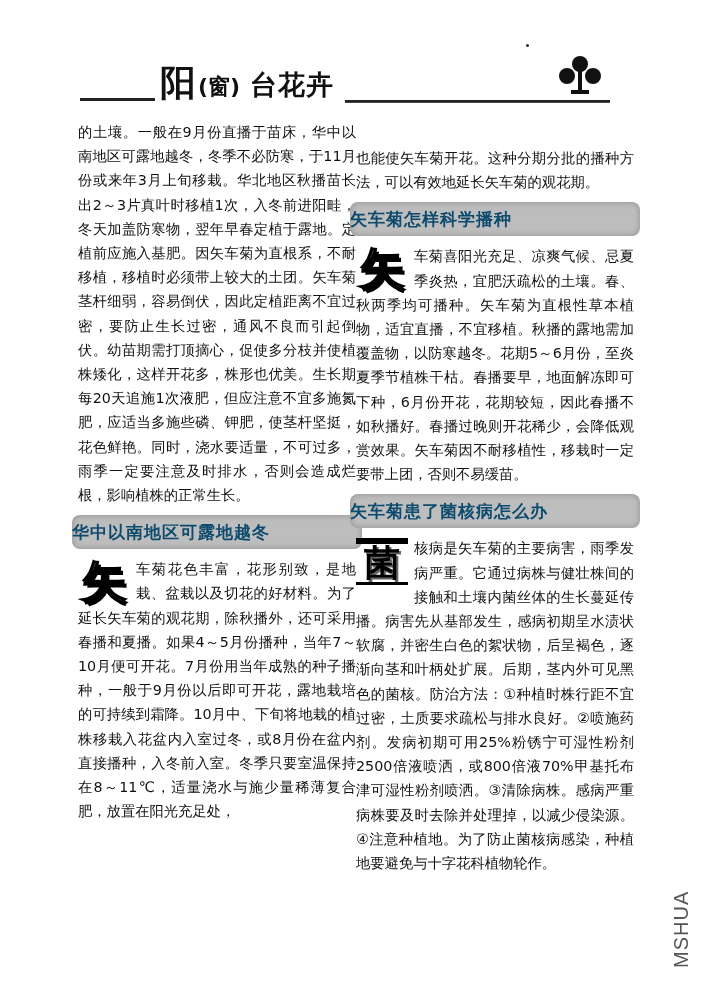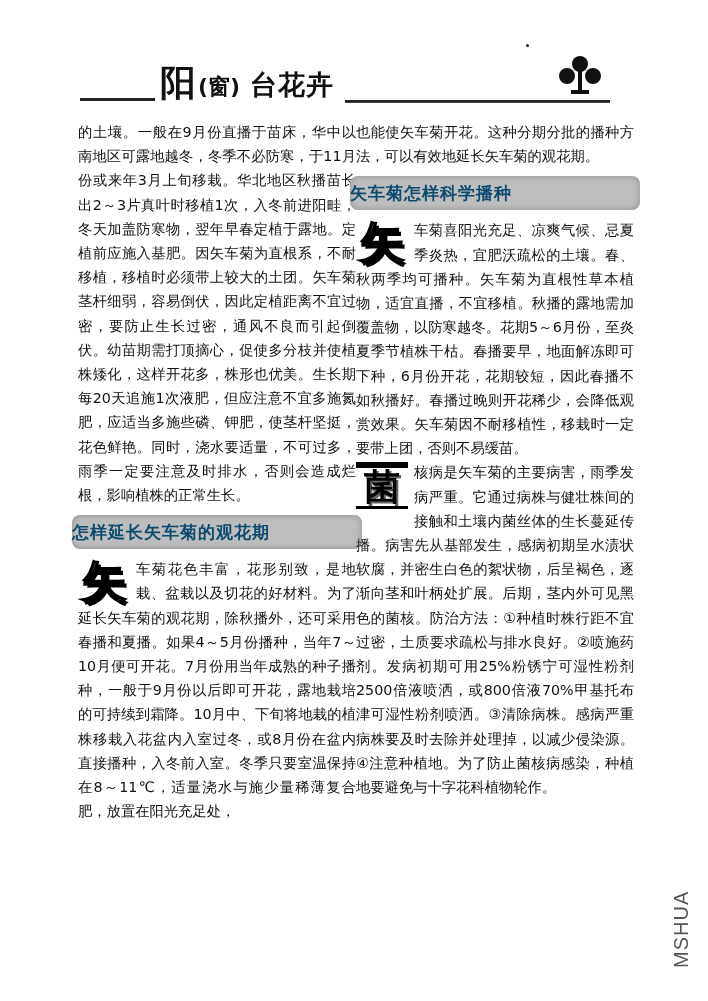--- a/index.html
+++ b/index.html
@@ -9,21 +9,21 @@
   }
   .header { position: absolute; left: 0; top: 60px; width: 708px; height: 50px; }
   .rule-left { position: absolute; left: 80px; top: 38px; width: 75px; height: 3px; background: #222; }
   .rule-right { position: absolute; left: 345px; top: 40px; width: 265px; height: 2px; background: #222; border-bottom: 1px solid #444; }
   .title-big { position: absolute; left: 160px; top: 2px; font-size: 36px; font-weight: bold; letter-spacing: 0; line-height: 40px; font-family: "DejaVu Serif", serif; }
   .title-paren { position: absolute; left: 198px; top: 14px; font-size: 22px; line-height: 26px; font-weight: bold; }
   .title-rest { position: absolute; left: 250px; top: 8px; font-size: 27px; font-weight: bold; line-height: 34px; letter-spacing: 1px; }
   .flower-icon { position: absolute; left: 555px; top: -6px; width: 50px; height: 44px; }
   .col { position: absolute; top: 120px; width: 278px; font-size: 14.3px; line-height: 24.2px; text-align: justify; }
   .col-left { left: 78px; }
-  .col-right { left: 356px; }
+  .col-right { left: 356px; margin-top: 26px; }
   .col p { margin: 0; }
   .section-title {
     margin: 8px -6px 8px -6px; height: 34px; border-radius: 8px;
     background: #bdbdbd; color: #0c4a6e; text-align: left; font-size: 17px; font-weight: bold;
     line-height: 34px; letter-spacing: 1px;
     box-shadow: inset 0 0 6px rgba(0,0,0,0.25);
   }
   .dropcap {
     float: left; width: 52px; height: 46px; margin: 2px 6px 0 0;
     font-size: 44px; line-height: 46px; font-weight: bold; text-align: center;
@@ -51,33 +51,34 @@
     <circle cx="25" cy="10" r="8" fill="#111"></circle>
     <circle cx="12" cy="22" r="8" fill="#111"></circle>
     <circle cx="38" cy="22" r="8" fill="#111"></circle>
     <rect x="23" y="16" width="4" height="22" fill="#111"></rect>
     <rect x="16" y="36" width="18" height="4" fill="#111"></rect>
   </svg>
 </div>
 
 <div class="col col-left">
   <p>的土壤。一般在9月份直播于苗床，华中以南地区可露地越冬，冬季不必防寒，于11月份或来年3月上旬移栽。华北地区秋播苗长出2～3片真叶时移植1次，入冬前进阳畦，冬天加盖防寒物，翌年早春定植于露地。定植前应施入基肥。因矢车菊为直根系，不耐移植，移植时必须带上较大的土团。矢车菊茎杆细弱，容易倒伏，因此定植距离不宜过密，要防止生长过密，通风不良而引起倒伏。幼苗期需打顶摘心，促使多分枝并使植株矮化，这样开花多，株形也优美。生长期每20天追施1次液肥，但应注意不宜多施氮肥，应适当多施些磷、钾肥，使茎杆坚挺，花色鲜艳。同时，浇水要适量，不可过多，雨季一定要注意及时排水，否则会造成烂根，影响植株的正常生长。</p>
-  <div class="section-title">怎样延长矢车菊的观花期</div>
+  <div class="section-title">华中以南地区可露地越冬</div>
   <p>
     <span class="dropcap">矢</span>
     <span>车菊花色丰富，花形别致，是地栽、盆栽以及切花的好材料。为了延长矢车菊的观花期，除秋播外，还可采用春播和夏播。如果4～5月份播种，当年7～10月便可开花。7月份用当年成熟的种子播种，一般于9月份以后即可开花，露地栽培的可持续到霜降。10月中、下旬将地栽的植株移栽入花盆内入室过冬，或8月份在盆内直接播种，入冬前入室。冬季只要室温保持在8～11℃，适量浇水与施少量稀薄复合肥，放置在阳光充足处，</span>
   </p>
 </div>
 
 <div class="col col-right">
   <p>也能使矢车菊开花。这种分期分批的播种方法，可以有效地延长矢车菊的观花期。</p>
   <div class="section-title">矢车菊怎样科学播种</div>
   <p>
     <span class="dropcap">矢</span>
     <span>车菊喜阳光充足、凉爽气候、忌夏季炎热，宜肥沃疏松的土壤。春、秋两季均可播种。矢车菊为直根性草本植物，适宜直播，不宜移植。秋播的露地需加覆盖物，以防寒越冬。花期5～6月份，至炎夏季节植株干枯。春播要早，地面解冻即可下种，6月份开花，花期较短，因此春播不如秋播好。春播过晚则开花稀少，会降低观赏效果。矢车菊因不耐移植性，移栽时一定要带上团，否则不易缓苗。</span>
   </p>
+  <div class="section-title">矢车菊患了菌核病怎么办</div>
   <p>
     <span class="dropcap boxed">菌</span>
     <span>核病是矢车菊的主要病害，雨季发病严重。它通过病株与健壮株间的接触和土壤内菌丝体的生长蔓延传播。病害先从基部发生，感病初期呈水渍状软腐，并密生白色的絮状物，后呈褐色，逐渐向茎和叶柄处扩展。后期，茎内外可见黑色的菌核。防治方法：①种植时株行距不宜过密，土质要求疏松与排水良好。②喷施药剂。发病初期可用25%粉锈宁可湿性粉剂2500倍液喷洒，或800倍液70%甲基托布津可湿性粉剂喷洒。③清除病株。感病严重病株要及时去除并处理掉，以减少侵染源。④注意种植地。为了防止菌核病感染，种植地要避免与十字花科植物轮作。</span>
   </p>
 </div>
 
 <div class="watermark">MSHUA</div>
 
 </body></html>

